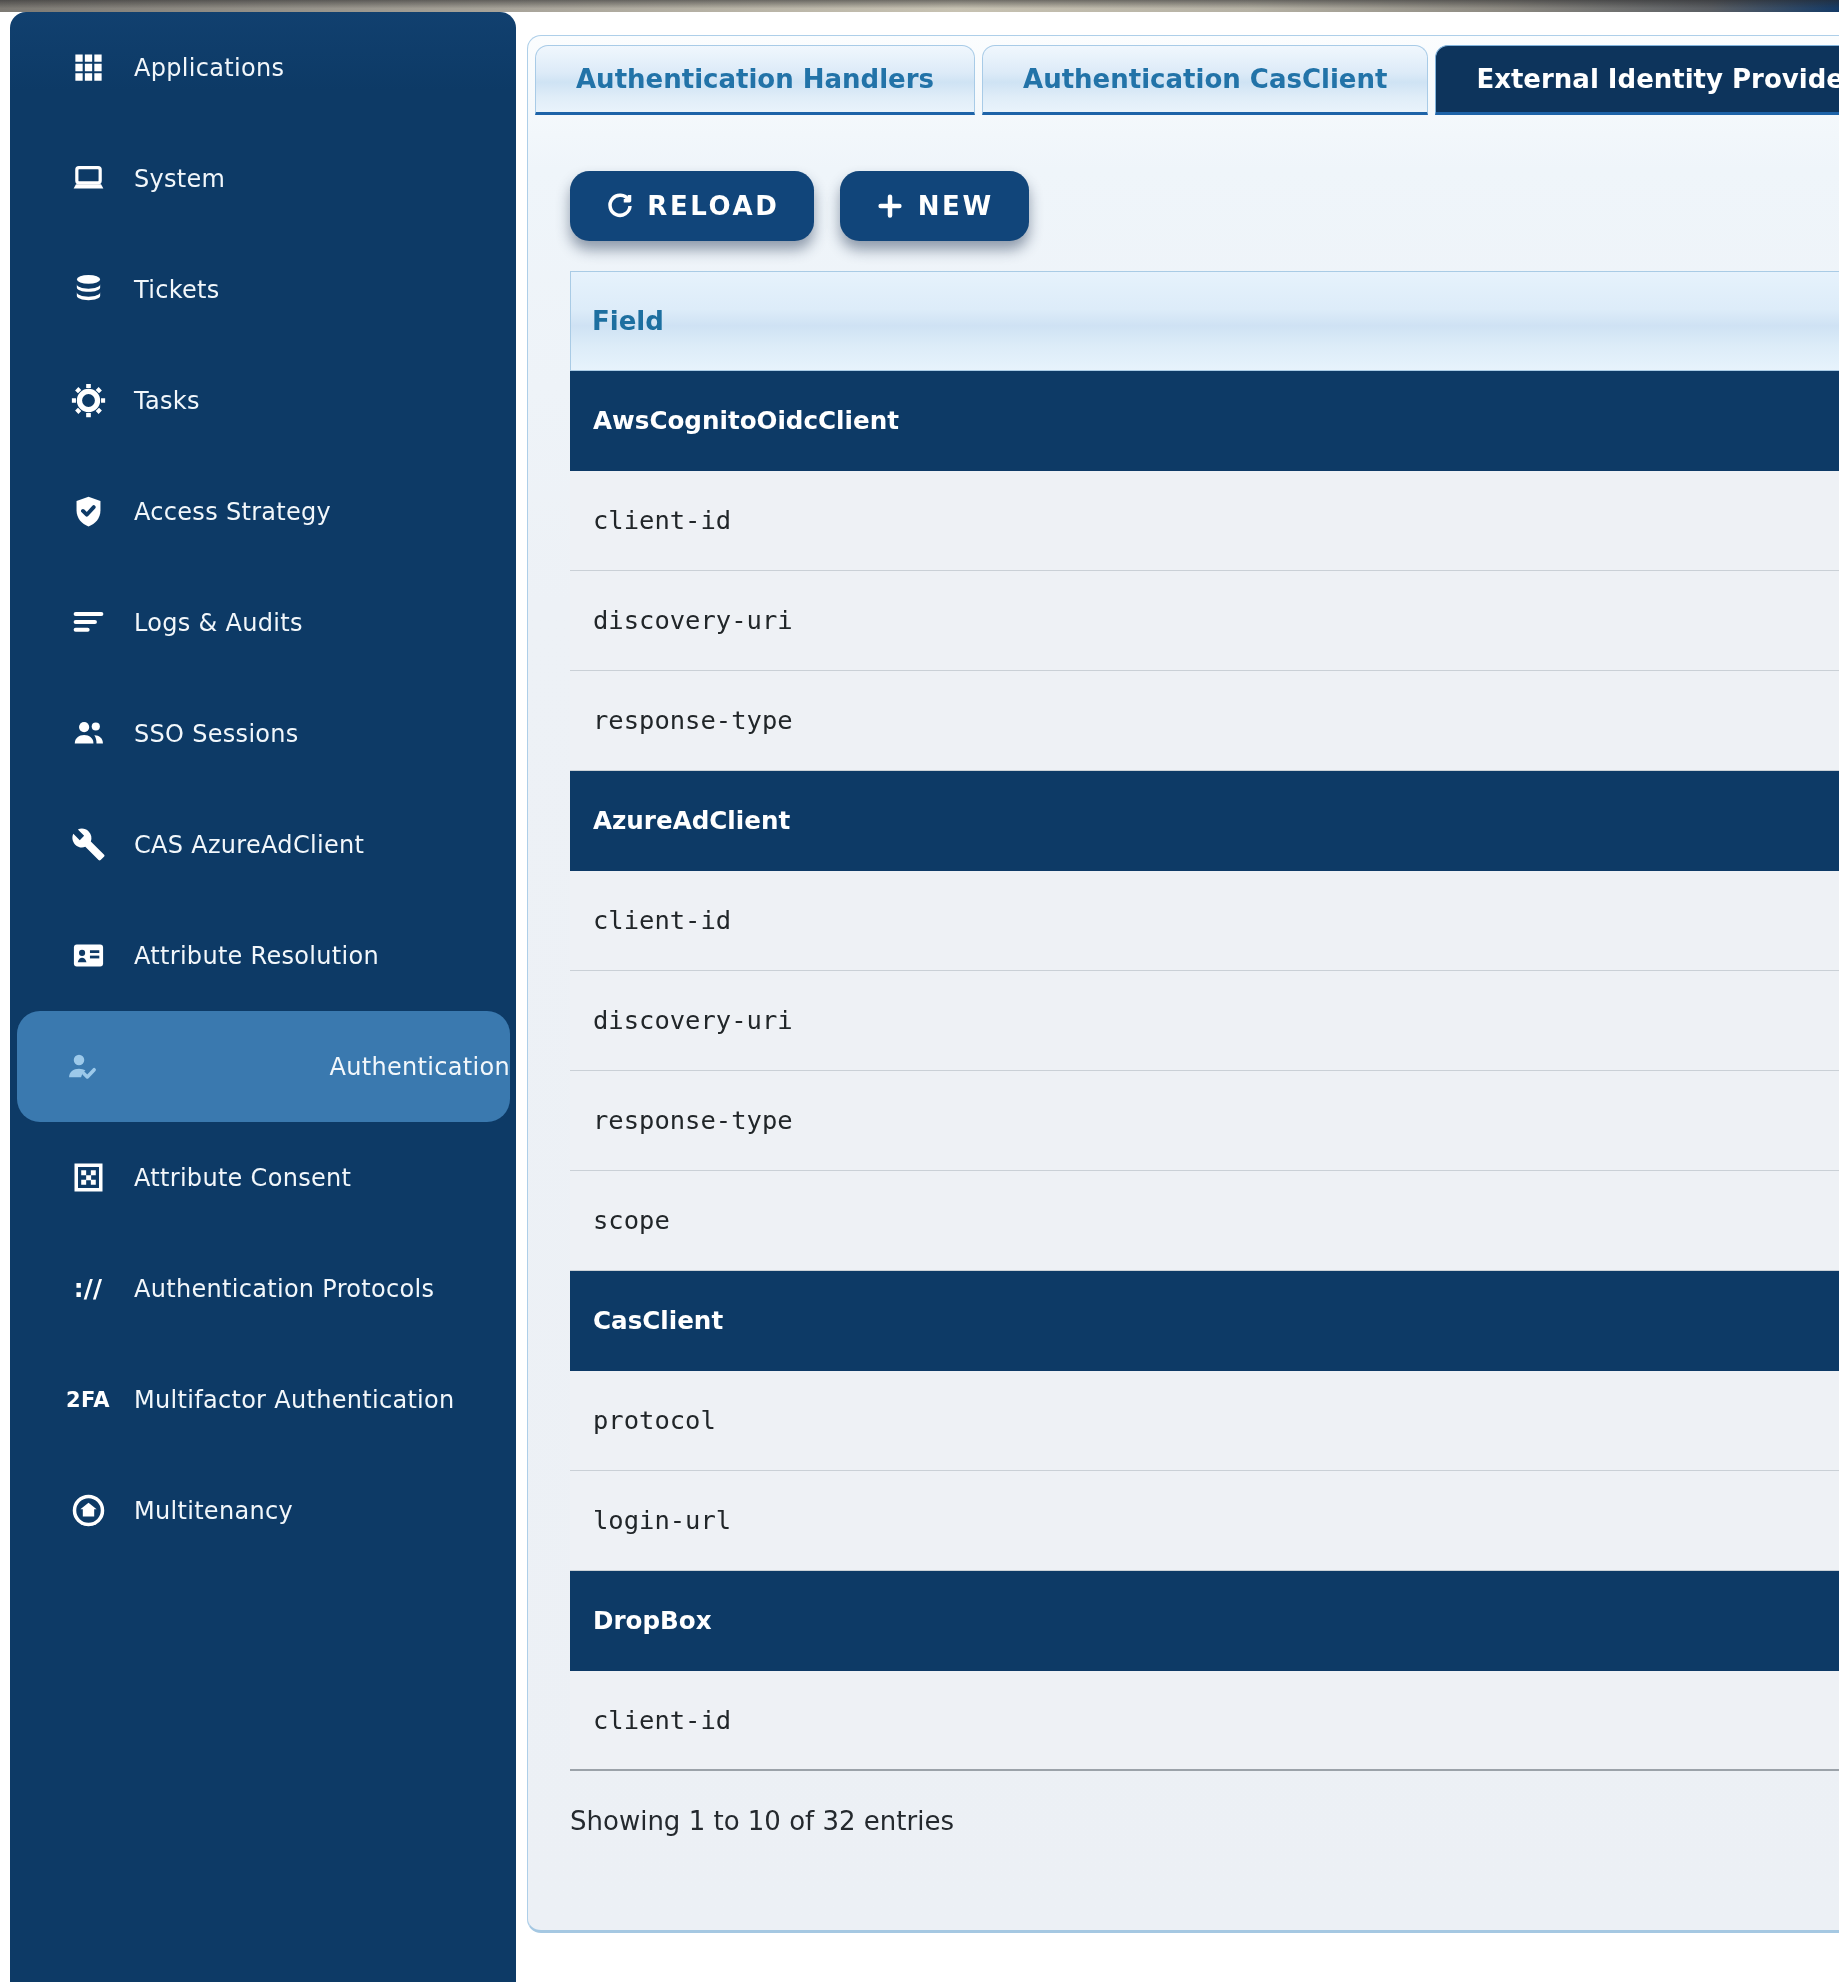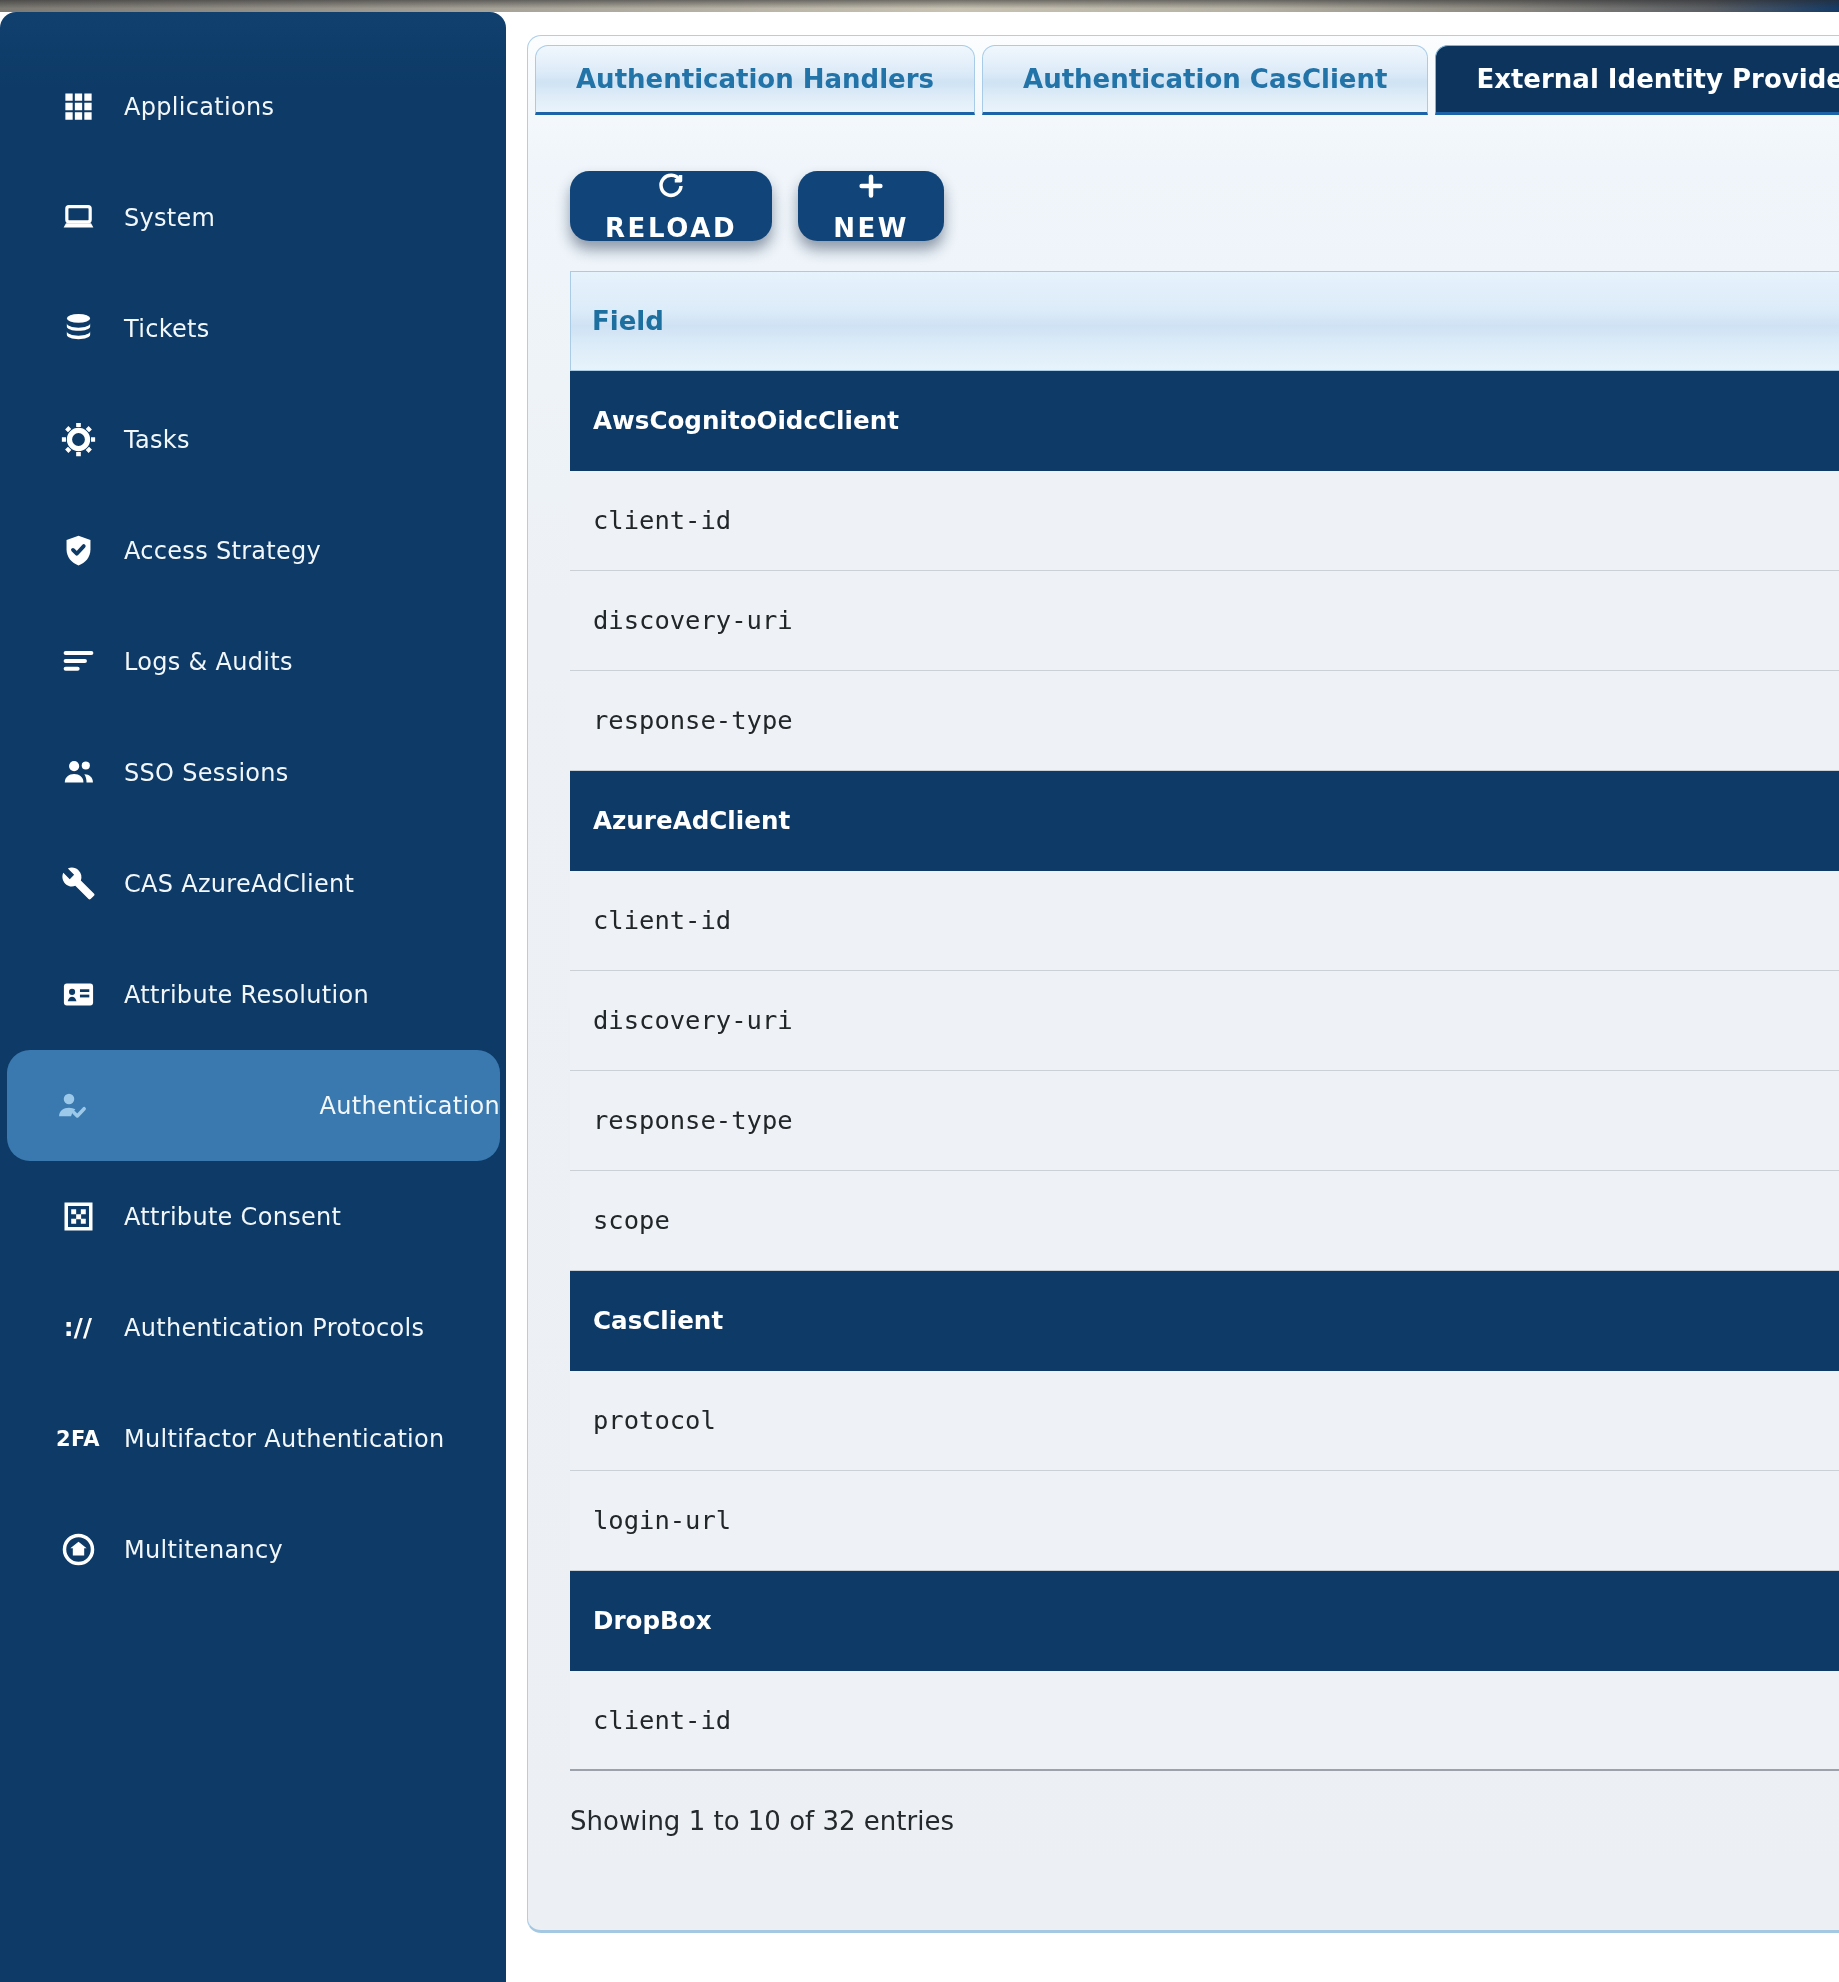--- a/index.html
+++ b/index.html
@@ -10,24 +10,24 @@
   }
   
   .top-strip{
     position:absolute;left:0;top:0;width:100%;height:12.3px;
     background:
       linear-gradient(180deg,rgba(40,40,42,.55),rgba(255,255,255,0) 70%),
       linear-gradient(90deg,#7d7a74 0%,#a8a49a 28%,#c7c2b2 52%,#b5b1a4 68%,#8b8880 82%,#5a5e63 93%,#143a66 100%);
   }
   
   .sidebar{
-    position:absolute;left:0;top:12.3px;bottom:0;width:506px;
+    position:absolute;left:10px;top:12.3px;bottom:0;width:506px;
     background:linear-gradient(180deg,#11406f 0%,#0d3a66 4%,#0d3a66 100%);
     border-radius:16px 16px 0 0;
-    padding-top:39px;box-sizing:border-box;
+    box-sizing:border-box;
   }
   .sb-item{
     height:111px;display:flex;align-items:center;
     padding-left:58px;box-sizing:border-box;cursor:pointer;
     color:#f2f7fb;font-size:24px;letter-spacing:0.3px;
   }
   .sb-item.active{
     background:#3a79af;border-radius:23px;margin:0 6.1px 0 7px;
     padding-left:45px; 
     justify-content:space-between;
@@ -62,21 +62,20 @@
     border-bottom:3.5px solid #1d63a8;flex:1 1 auto;
   }
   
   .toolbar{display:flex;gap:26px;margin:56px 0 0 42px;}
   .btn{
     height:70px;box-sizing:border-box;display:flex;align-items:center;gap:12.3px;
     padding:0 35px;background:#11457a;color:#ffffff;border:none;cursor:pointer;
     font-family:"DejaVu Sans","Liberation Sans",sans-serif;
     font-size:26px;font-weight:bold;letter-spacing:2.6px;border-radius:19.3px;
     box-shadow:0 8.8px 14px rgba(25,45,75,.45);
-    flex-direction:column;
   }
   .btn svg{width:30px;height:30px;display:block;}
   
   .table{margin:30px 0 0 42px;}
   .thead{
     height:100px;box-sizing:border-box;display:flex;align-items:center;
     padding-left:21px;font-size:26px;font-weight:bold;color:#1d6fa0;
     background:linear-gradient(180deg,#e6f2fc 0%,#ddecf9 38%,#cfe2f4 55%,#dcecf8 75%,#e7f3fc 100%);
     border:1.8px solid #a9cbe5;
   }

